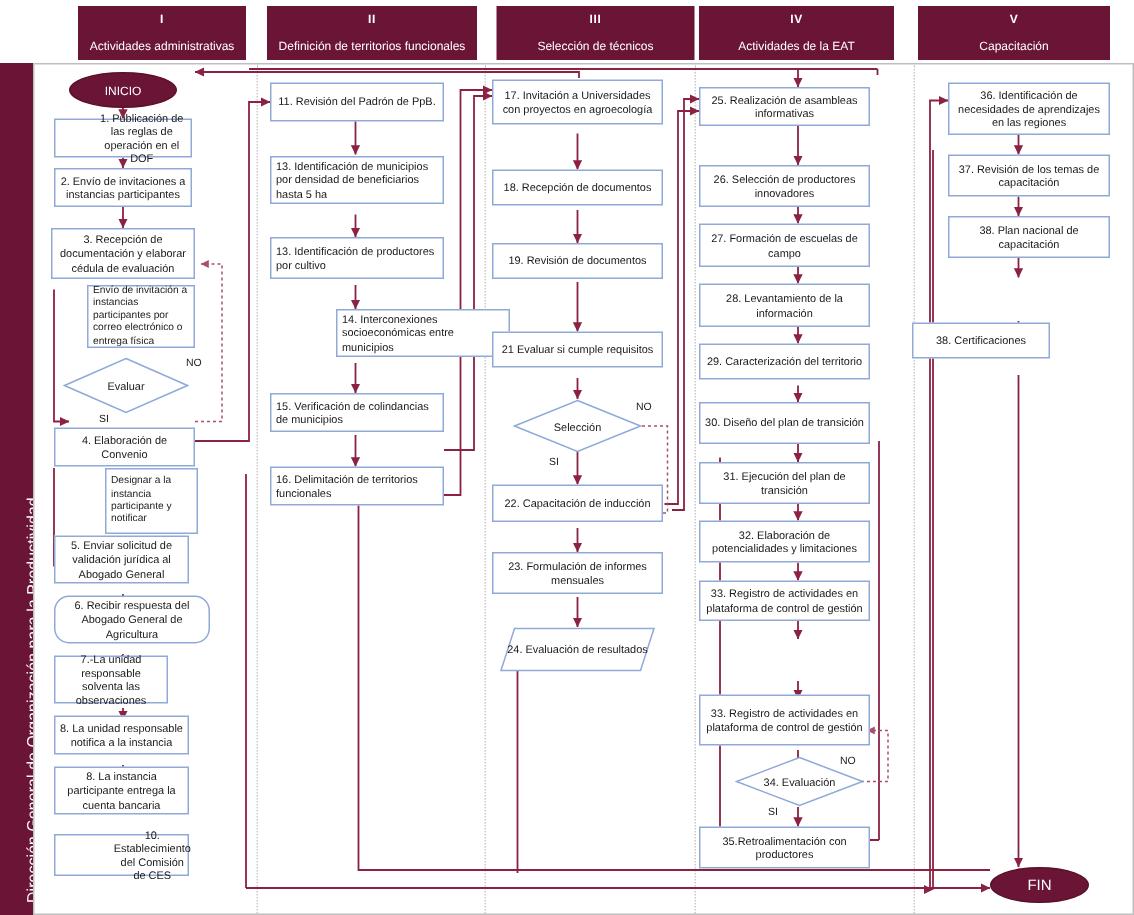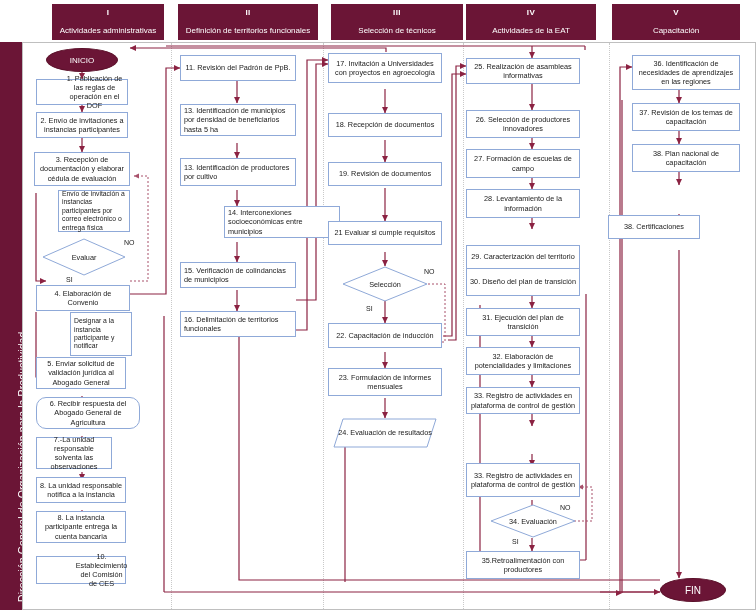--- a/index.html
+++ b/index.html
@@ -420,21 +420,21 @@
   </div>
   <div class="node" style="left:466px; top:110px; width:114px; height:28px;">
     <span>26. Selección de productores innovadores</span>
   </div>
   <div class="node" style="left:466px; top:149px; width:114px; height:29px;">
     <span>27. Formación de escuelas de campo</span>
   </div>
   <div class="node" style="left:466px; top:189px; width:114px; height:29px;">
     <span>28. Levantamiento de la información</span>
   </div>
-  <div class="node" style="left:466px; top:229px; width:114px; height:24px;margin-top:16px;">
+  <div class="node" style="left:466px; top:229px; width:114px; height:24px;">
     <span>29. Caracterización del territorio</span>
   </div>
   <div class="node" style="left:466px; top:268px; width:114px; height:28px;">
     <span>30. Diseño del plan de transición</span>
   </div>
   <div class="node" style="left:466px; top:308px; width:114px; height:28px;">
     <span>31. Ejecución del plan de transición</span>
   </div>
   <div class="node" style="left:466px; top:347px; width:114px; height:28px;">
     <span>32. Elaboración de potencialidades y limitaciones</span>

